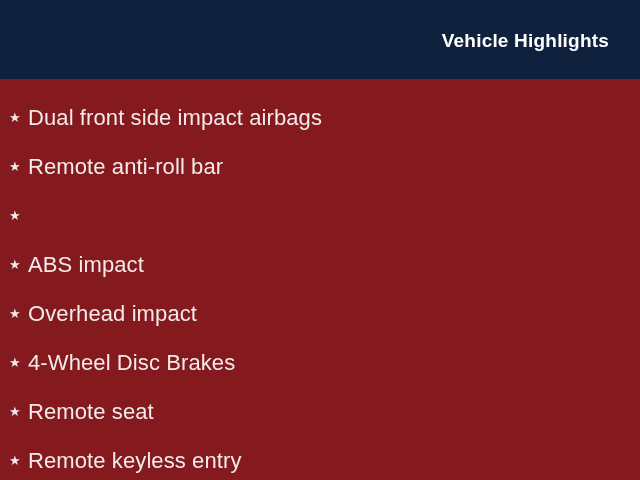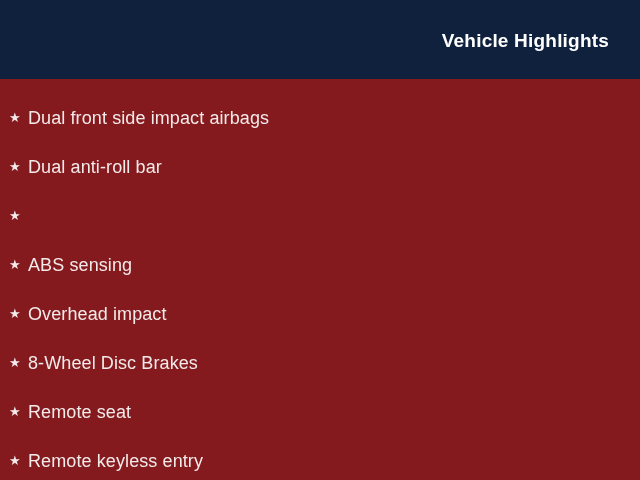--- a/index.html
+++ b/index.html
@@ -75,21 +75,21 @@
     display: inline-block;
     width: 19px;
     flex: 0 0 19px;
     color: #f3ebeb;
     font-size: 13px;
     line-height: 1;
     text-align: left;
   }
   .item-label {
     color: #f3eaea;
-    font-size: 18px;
+    font-size: 22px;
     line-height: 1;
     letter-spacing: 0.1px;
   }
 </style>
 </head>
 <body>
 
 <div class="slide">
 
   <div class="header">
@@ -99,40 +99,40 @@
   <div class="body-area">
     <ul class="highlight-list">
 
       <li class="highlight-item">
         <span class="bullet-star">★</span>
         <span class="item-label">Dual front side impact airbags</span>
       </li>
 
       <li class="highlight-item">
         <span class="bullet-star">★</span>
-        <span class="item-label">Dual anti-roll bar</span>
+        <span class="item-label">Remote anti-roll bar</span>
       </li>
 
       <li class="highlight-item">
         <span class="bullet-star">★</span>
       </li>
 
       <li class="highlight-item">
         <span class="bullet-star">★</span>
-        <span class="item-label">ABS sensing</span>
+        <span class="item-label">ABS impact</span>
       </li>
 
       <li class="highlight-item">
         <span class="bullet-star">★</span>
         <span class="item-label">Overhead impact</span>
       </li>
 
       <li class="highlight-item">
         <span class="bullet-star">★</span>
-        <span class="item-label">8-Wheel Disc Brakes</span>
+        <span class="item-label">4-Wheel Disc Brakes</span>
       </li>
 
       <li class="highlight-item">
         <span class="bullet-star">★</span>
         <span class="item-label">Remote seat</span>
       </li>
 
       <li class="highlight-item">
         <span class="bullet-star">★</span>
         <span class="item-label">Remote keyless entry</span>

